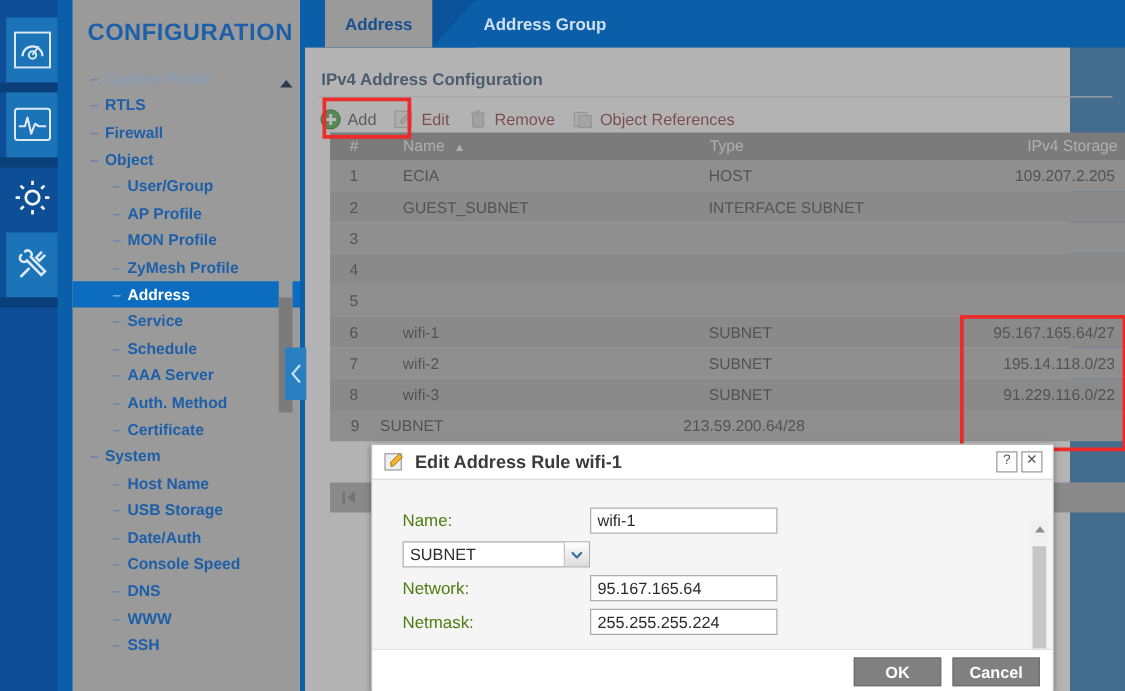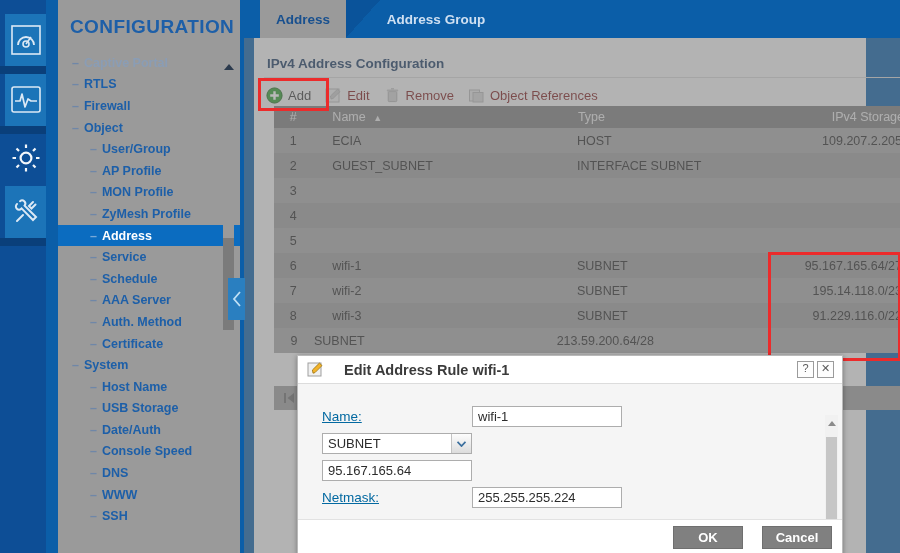--- a/index.html
+++ b/index.html
@@ -40,21 +40,21 @@
 
   
   .tabbar{position:absolute;left:244px;top:0;width:656px;height:38px;background:#0b5ea8;z-index:2;}
   .tab{position:absolute;top:0;height:38px;display:flex;align-items:center;justify-content:center;font-size:13.5px;font-weight:bold;cursor:pointer;}
   .tab.sel{left:16px;width:86px;background:#9a9a9a;color:#18508f;}
   .tab.unsel{left:102px;width:180px;color:#cfe0f2;}
   .tab-wedge{position:absolute;left:102px;top:0;width:34px;height:38px;
     background:linear-gradient(to bottom right,#0a539a 0%,#0a539a 50%,#0b5ea8 50%);}
 
   
-  .content{position:absolute;left:254px;top:38px;width:612px;height:515px;background:#f3f3f3;z-index:1;}
+  .content{position:absolute;left:244px;top:38px;width:612px;height:515px;background:#f3f3f3;z-index:1;}
   .content-veil{position:absolute;left:244px;top:38px;width:656px;height:515px;background:rgba(120,120,120,.52);z-index:3;pointer-events:none;}
   .panel-title{position:absolute;left:13px;top:18px;font-size:13.5px;font-weight:bold;color:#1c3c63;}
   .hr{position:absolute;left:10px;top:39px;width:636px;height:1px;background:#d6d6d6;}
 
   .toolbar{position:absolute;left:12px;top:44px;height:26px;display:flex;align-items:center;}
   .tb-btn{display:flex;align-items:center;height:26px;margin-right:14px;font-size:13px;color:#3b3b3b;}
   .tb-btn.dim{color:#7f1d1d;}
   .tb-btn .lbl{margin-left:5px;}
   .tb-ico{width:17px;height:17px;display:block;}
 
@@ -70,43 +70,43 @@
   .c-name{width:256px;padding-left:20px;}
   .c-type{width:212px;}
   .c-ip{width:128px;text-align:right;padding-right:8px;}
   .thead .c-ip{padding-right:6px;}
   .pager{position:absolute;left:20px;top:348px;width:636px;height:24px;background:#9d9d9d;display:flex;align-items:center;padding-left:8px;}
 
   
   .dialog{position:absolute;left:297px;top:355px;width:544px;height:198px;background:#ffffff;
     border:1px solid #b9b9b9;box-shadow:0 1px 5px rgba(0,0,0,.35);z-index:10;}
   .dlg-title{position:absolute;left:0;top:0;width:544px;height:27px;background:#ffffff;display:flex;align-items:center;}
-  .dlg-title .t{font-size:14.5px;font-weight:bold;color:#3b3b3b;margin-left:20px;}
+  .dlg-title .t{font-size:14.5px;font-weight:bold;color:#3b3b3b;margin-left:8px;}
   .dlg-ico{margin-left:9px;}
   .dlg-ctrls{position:absolute;right:8px;top:5px;display:flex;gap:3px;}
   .dlg-ctrl{width:15px;height:15px;border:1px solid #9b9b9b;background:#fdfdfd;color:#5a5a5a;
     font-size:11px;line-height:13px;text-align:center;cursor:pointer;}
   .dlg-body{position:absolute;left:0;top:27px;width:544px;height:136px;background:#f5f5f5;border-top:1px solid #dcdcdc;}
   .frow{position:absolute;left:24px;height:25px;display:flex;align-items:center;}
-  .flab{width:150px;font-size:13.5px;color:#0369a1;text-decoration:underline;}
+  .flab{width:150px;font-size:13.5px;color:#4d7c0f;}
   .finput{width:150px;height:21px;border:1px solid #adadad;background:#fff;font-size:13px;color:#2c2c2c;
     padding:0 5px;box-sizing:border-box;font-family:"Liberation Sans",sans-serif;outline:none;display:flex;align-items:center;}
   .fselect{width:150px;height:21px;border:1px solid #adadad;background:#fff;position:relative;box-sizing:border-box;}
   .fselect .val{position:absolute;left:5px;top:2px;font-size:13px;color:#2c2c2c;}
   .fselect .arr{position:absolute;right:0;top:0;width:19px;height:19px;
     background:linear-gradient(#fdfdfd,#dcdcdc);border-left:1px solid #c3c3c3;display:flex;align-items:center;justify-content:center;}
   .dlg-scroll{position:absolute;right:4px;top:31px;width:13px;height:128px;background:#f1f1f1;}
   .dlg-scroll .thumb{position:absolute;left:1px;top:22px;width:11px;height:82px;background:#c6c6c6;}
   .dlg-scroll .ar{position:absolute;left:3px;width:0;height:0;border-left:4px solid transparent;border-right:4px solid transparent;}
   .dlg-scroll .ar.u{top:6px;border-bottom:5px solid #8b8b8b;}
   .dlg-scroll .ar.d{bottom:6px;border-top:5px solid #8b8b8b;}
   .dlg-foot{position:absolute;left:0;bottom:0;width:544px;height:35px;background:#ffffff;border-top:1px solid #e2e2e2;
     display:flex;align-items:center;justify-content:flex-end;padding-right:10px;box-sizing:border-box;}
   .dbtn{width:68px;height:21px;background:#808080;color:#fff;font-size:13px;font-weight:bold;
-    display:flex;align-items:center;justify-content:center;margin-left:19px;cursor:pointer;border:1px solid #6f6f6f;text-align:center;}
+    display:flex;align-items:center;justify-content:center;margin-left:9px;cursor:pointer;border:1px solid #6f6f6f;text-align:center;}
 </style>
 </head>
 <body>
 
 <div class="screen">
 
   <div class="rail">
     <div class="rail-icon" style="top:14px">
       <svg width="30" height="30" viewBox="0 0 30 30">
           <rect x="1" y="1" width="28" height="28" fill="none" stroke="#dce9f5" stroke-width="1.6"></rect>
@@ -391,20 +391,21 @@
         <div class="fselect">
           <span class="val">SUBNET</span>
           <span class="arr">
             <svg width="9" height="6" viewBox="0 0 9 6">
                 <path d="M0.5 0.8 L4.5 5 L8.5 0.8" fill="none" stroke="#3b6f9e" stroke-width="1.8"></path>
               </svg>
           </span>
         </div>
       </div>
       <div class="frow" style="top:74px;">
+        <div class="flab">Network:</div>
         <div class="finput">95.167.165.64</div>
       </div>
       <div class="frow" style="top:101px;">
         <div class="flab">Netmask:</div>
         <div class="finput">255.255.255.224</div>
       </div>
 
       <div class="dlg-scroll">
         <div class="ar u"></div>
         <div class="thumb"></div>

